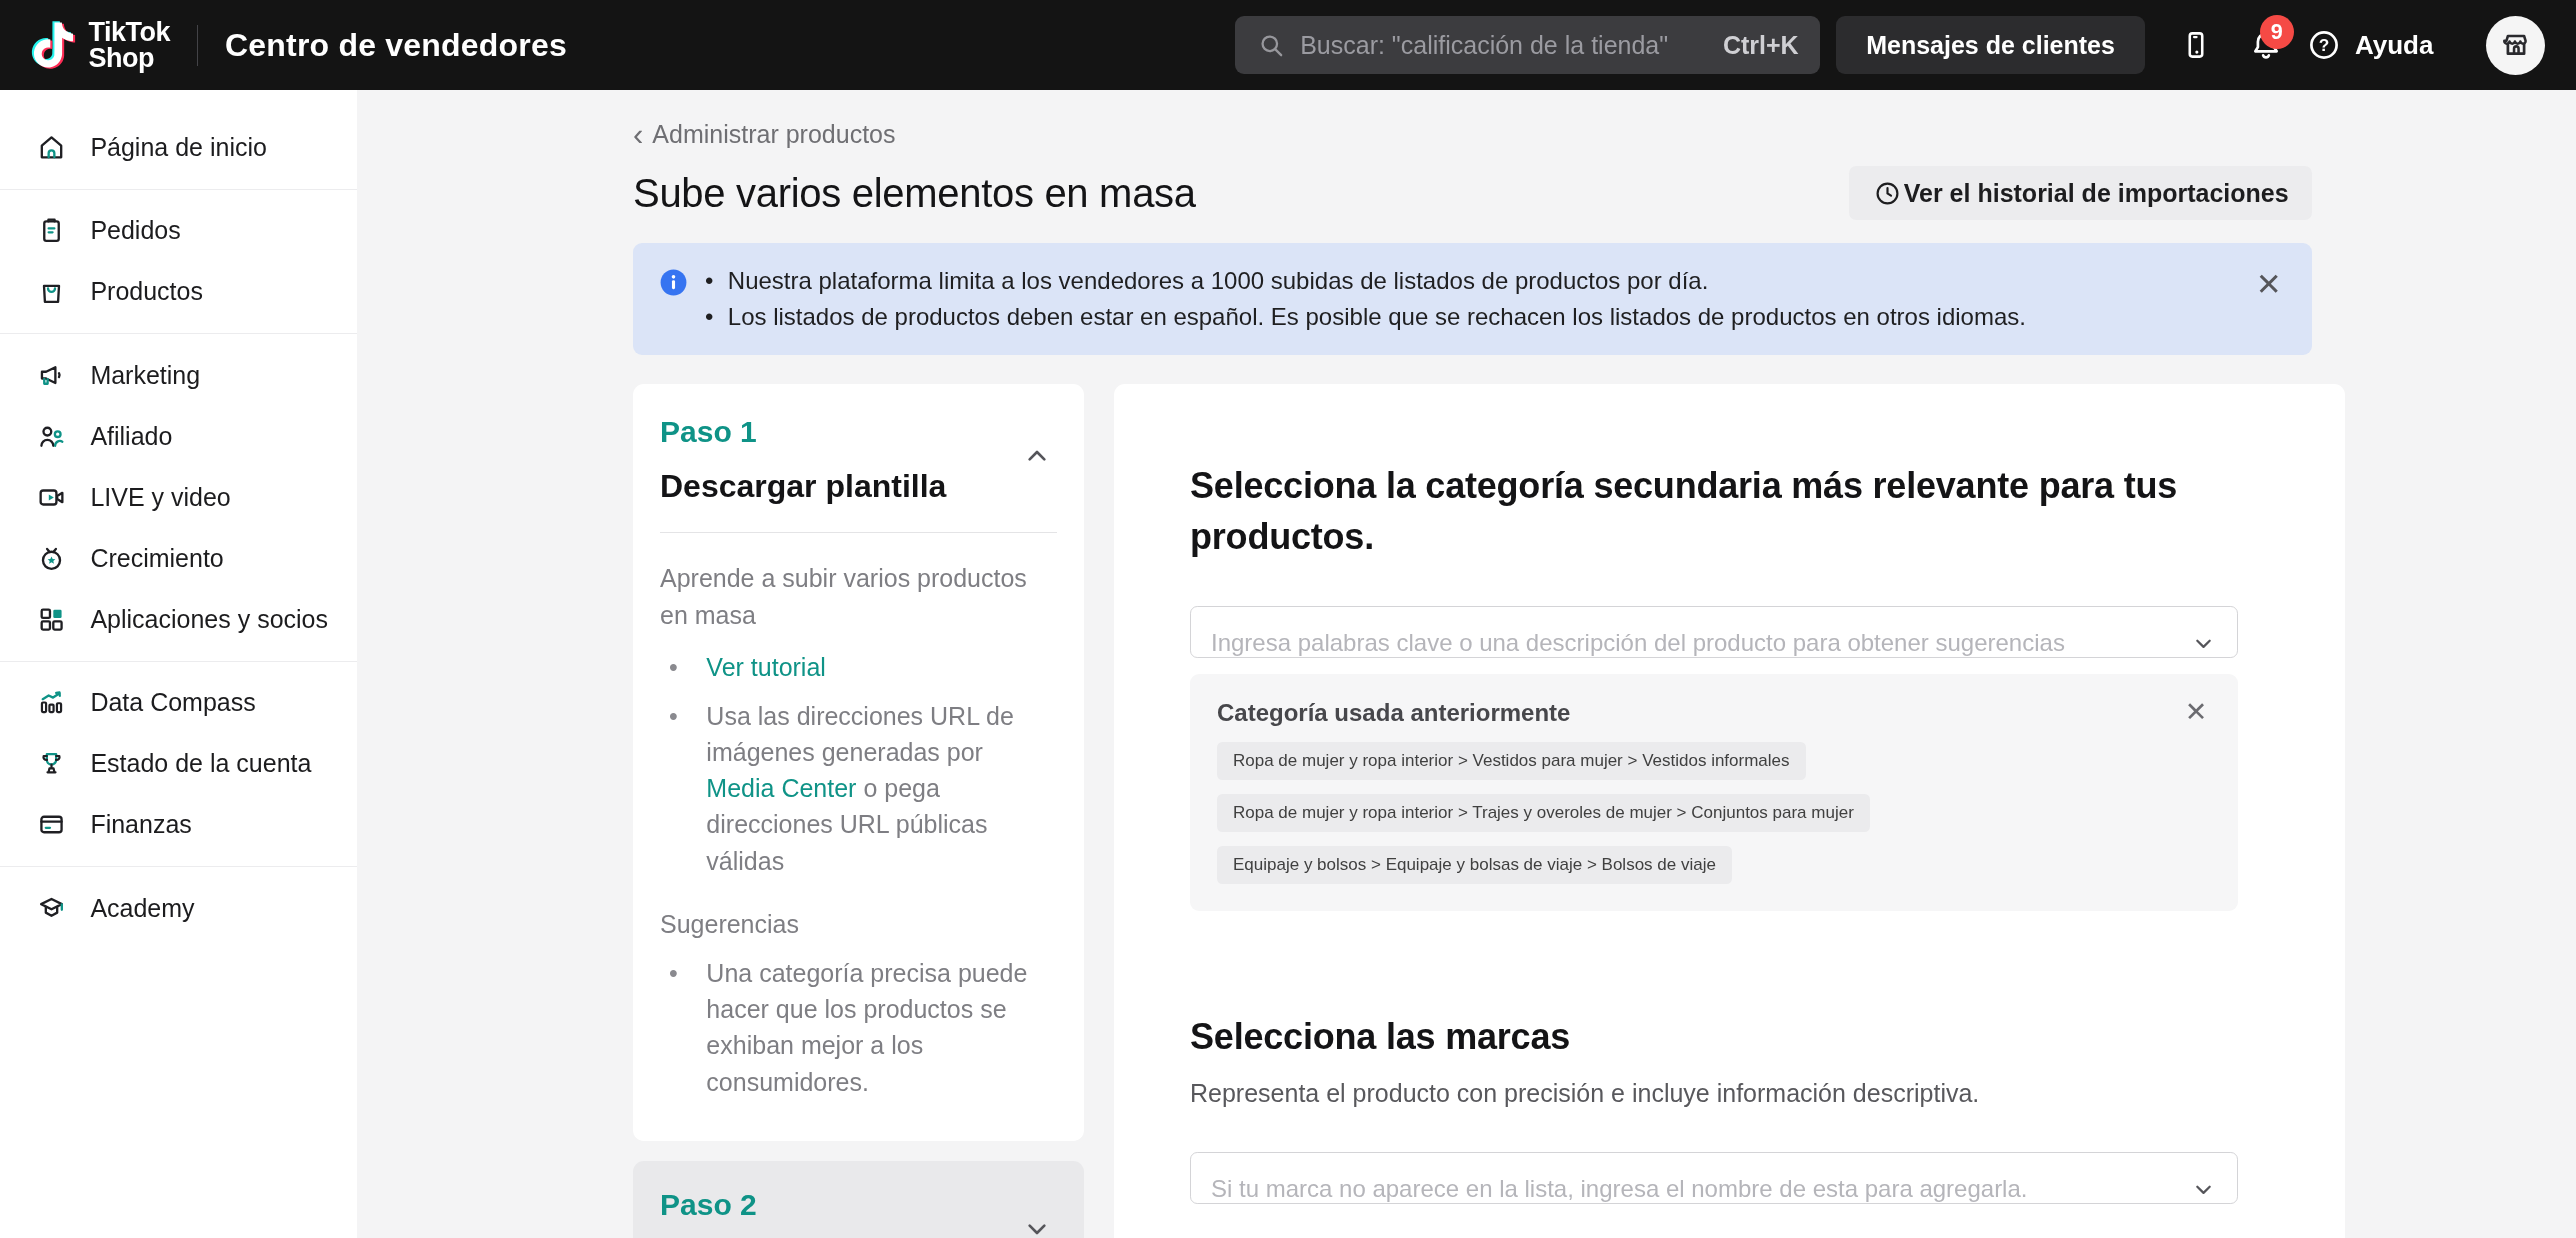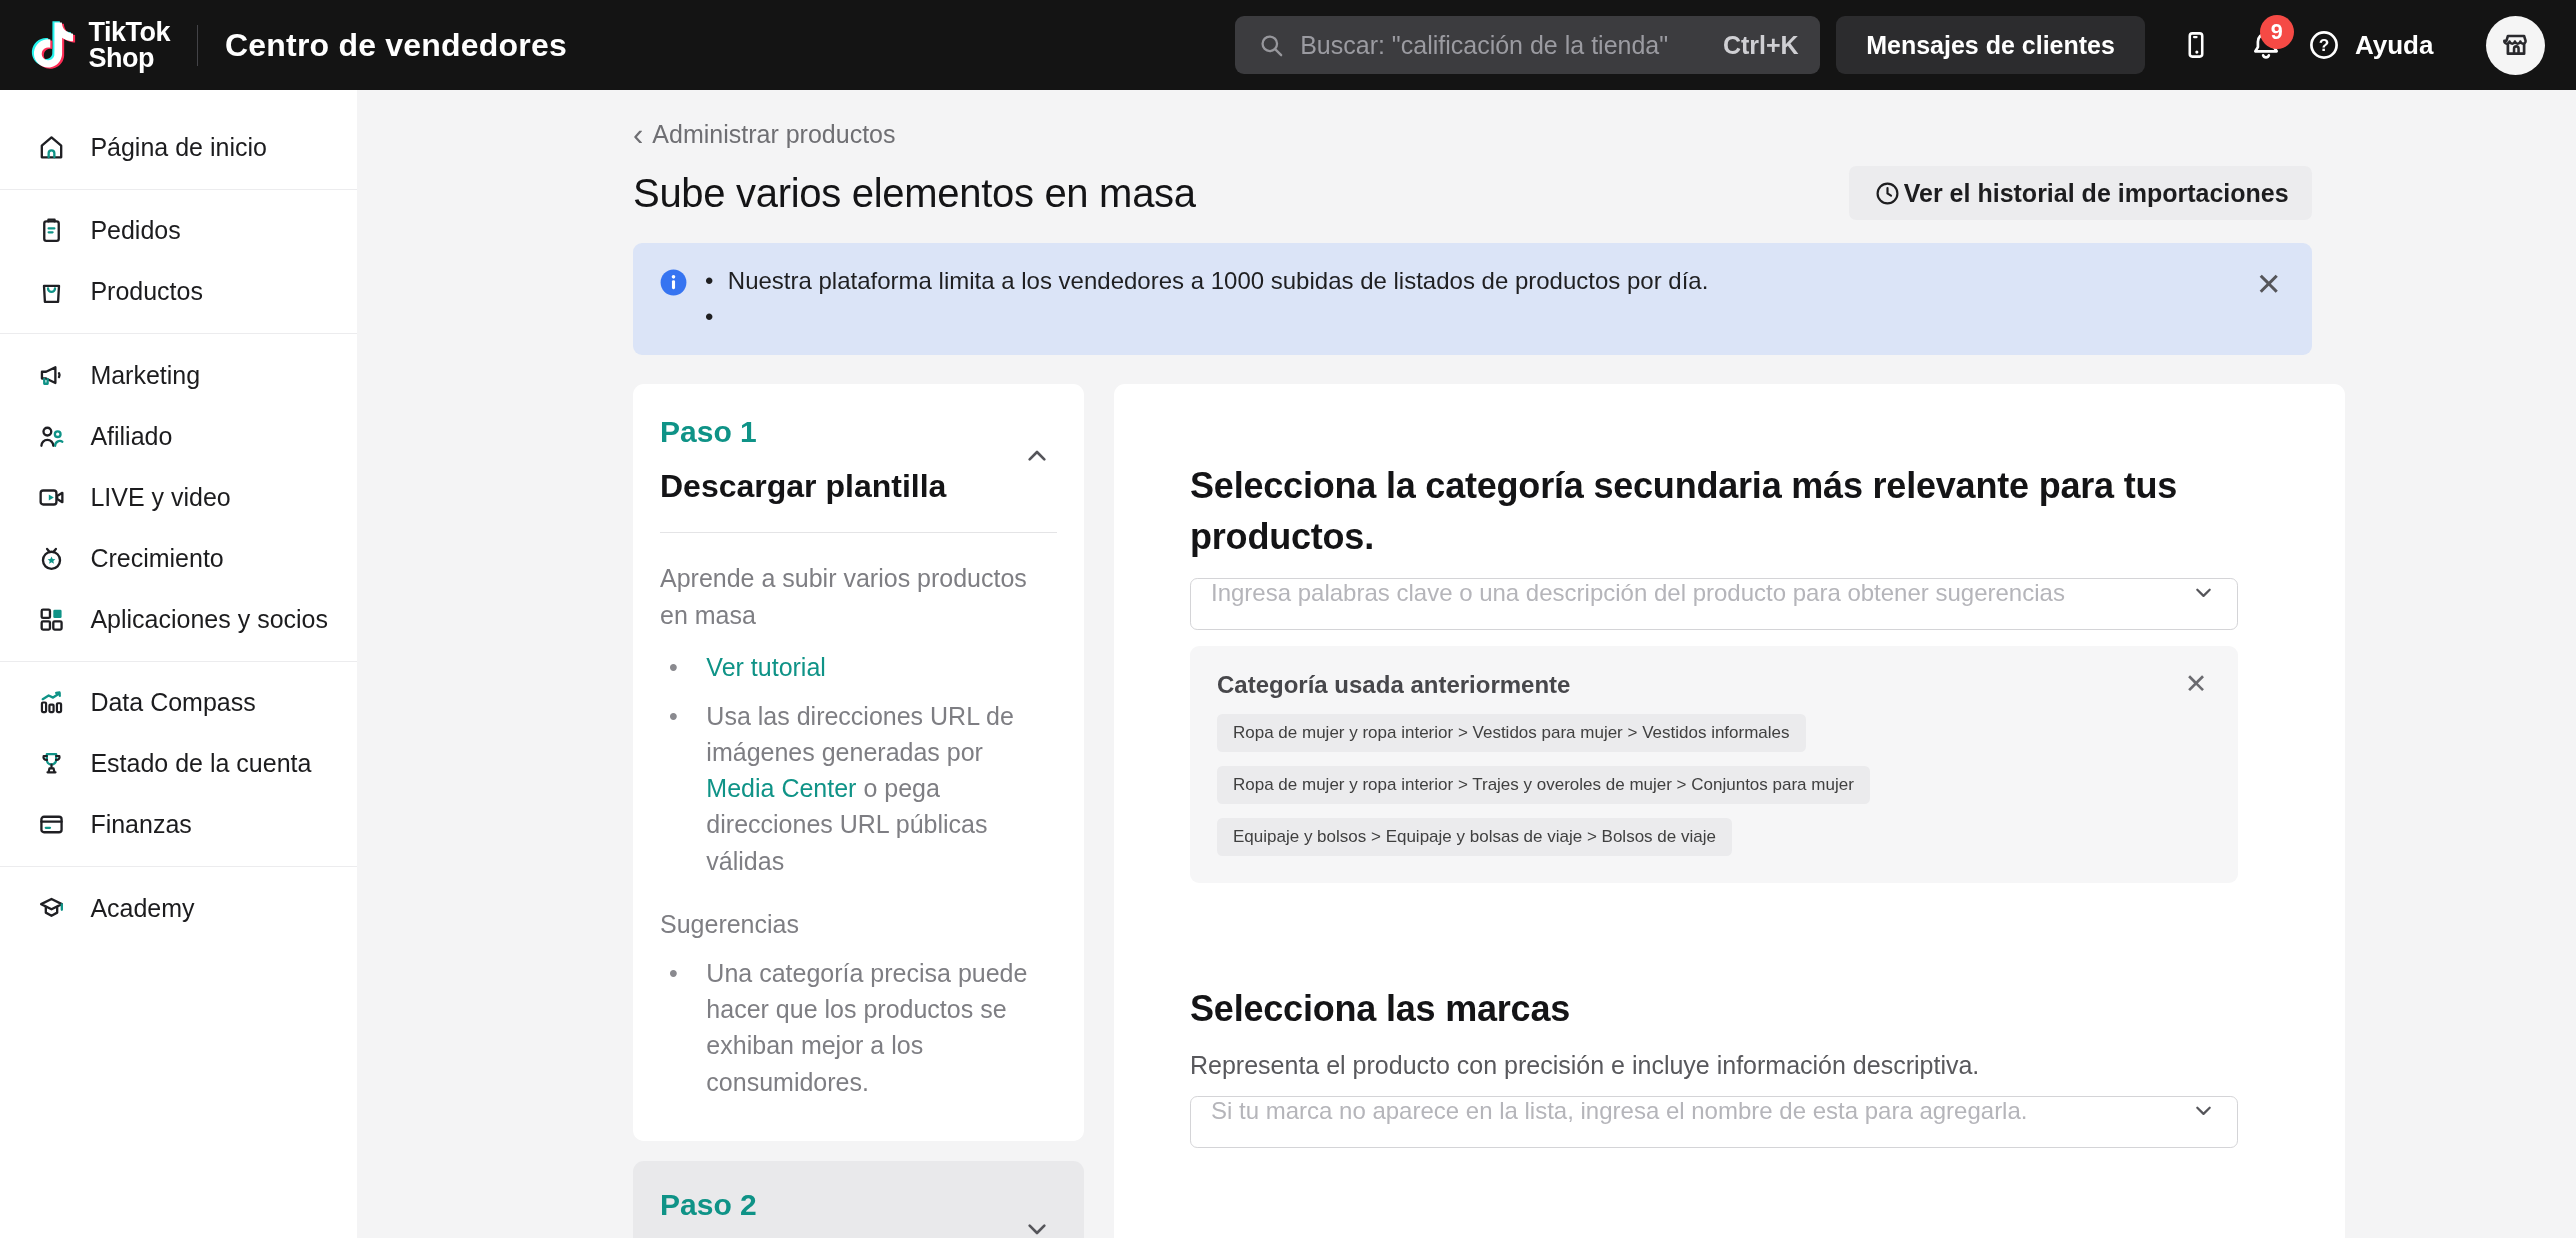--- a/index.html
+++ b/index.html
@@ -77,22 +77,22 @@
   .li-text { font-size:25px; color:#7e7e83; line-height:1.45;margin-left:16px; }
   .teal-link { color:#0f9387; cursor:pointer; }
   .tips-label { margin-top:31px; font-size:25px; color:#7e7e83; }
 
   .step2-card { margin-top:20px; background:#e9e9eb; border-radius:10.8px; padding:27px 27px 31px 27px; position:relative; cursor:pointer; }
   .step2-card .collapse-btn { top:52px; }
 
   .right-card { width:1231px; flex:none; background:#fff; border-radius:10.8px; padding:77px 107px 72px 76px; height:937px; }
   .section-title { font-size:36px; font-weight:700; color:#141416; line-height:1.4; max-width:1081px; letter-spacing:-0.2px; }
   .section-sub { margin-top:16px; font-size:25px; color:#58585c; }
-  .dropdown { margin-top:16px; width:1048px; height:52px; border:0.9px solid #d4d4d7; border-radius:7.2px; background:#fff;
-    display:flex; align-items:flex-start; padding:0 20px; gap:12.6px; cursor:pointer; }
+  .dropdown { margin-top:44px; width:1048px; height:52px; border:0.9px solid #d4d4d7; border-radius:7.2px; background:#fff;
+    display:flex; align-items:flex-end; padding:0 20px; gap:12.6px; cursor:pointer; }
   .dropdown input { flex:1; border:none; outline:none; font-size:24px; color:#1f1f21; background:transparent; font-family:"Liberation Sans", sans-serif; }
   .dropdown input::placeholder { color:#b5b5ba; }
 
   .history-panel { margin-top:16px; width:1048px; background:#f6f6f7; border-radius:9px; padding:25px 27px 27px 27px; }
   .panel-head { display:flex; align-items:flex-start; justify-content:space-between; }
   .panel-title { font-size:24px; font-weight:700; color:#47474b; }
   .panel-close { background:none; border:none; font-size:27px; color:#6b6b70; cursor:pointer; line-height:1; padding:0 3.6px; }
   .chip { display:table; background:#ebebed; border-radius:5.4px; padding:9px 16px; font-size:17px; color:#404040; margin-top:14.4px; cursor:pointer;text-align:center; }
   .chip:first-of-type { margin-top:20px; }
 
@@ -295,20 +295,21 @@
             <circle cx="12" cy="7.6" r="1.4" fill="#ffffff"></circle>
             <rect x="10.8" y="10.2" width="2.4" height="7" rx="1.1" fill="#ffffff"></rect>
           </svg>
           <div class="banner-lines">
             <div class="banner-line">
               <span class="banner-dot">•</span>
               <span>Nuestra plataforma limita a los vendedores a 1000 subidas de listados de productos por día.</span>
             </div>
             <div class="banner-line">
               <span class="banner-dot">•</span>
+              <span>Los listados de productos deben estar en español. Es posible que se rechacen los listados de productos en otros idiomas.</span>
             </div>
           </div>
           <button class="banner-close">✕</button>
         </div>
 
         <div class="columns">
 
           <div class="left-col">
             <div class="step1-card">
               <div class="step-label">Paso 1</div>

